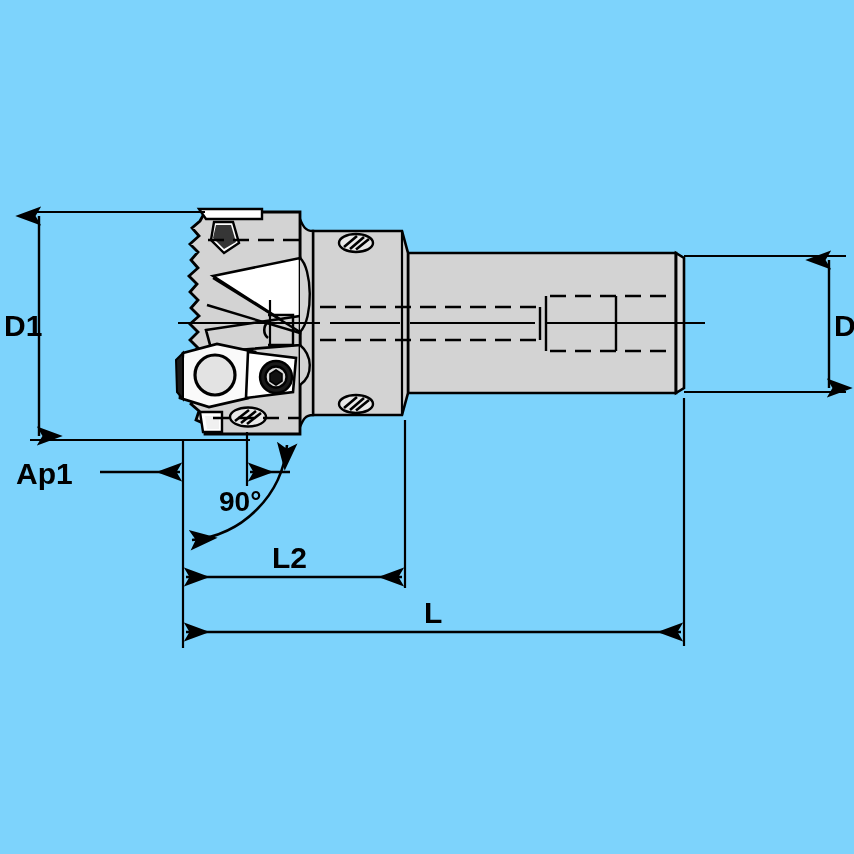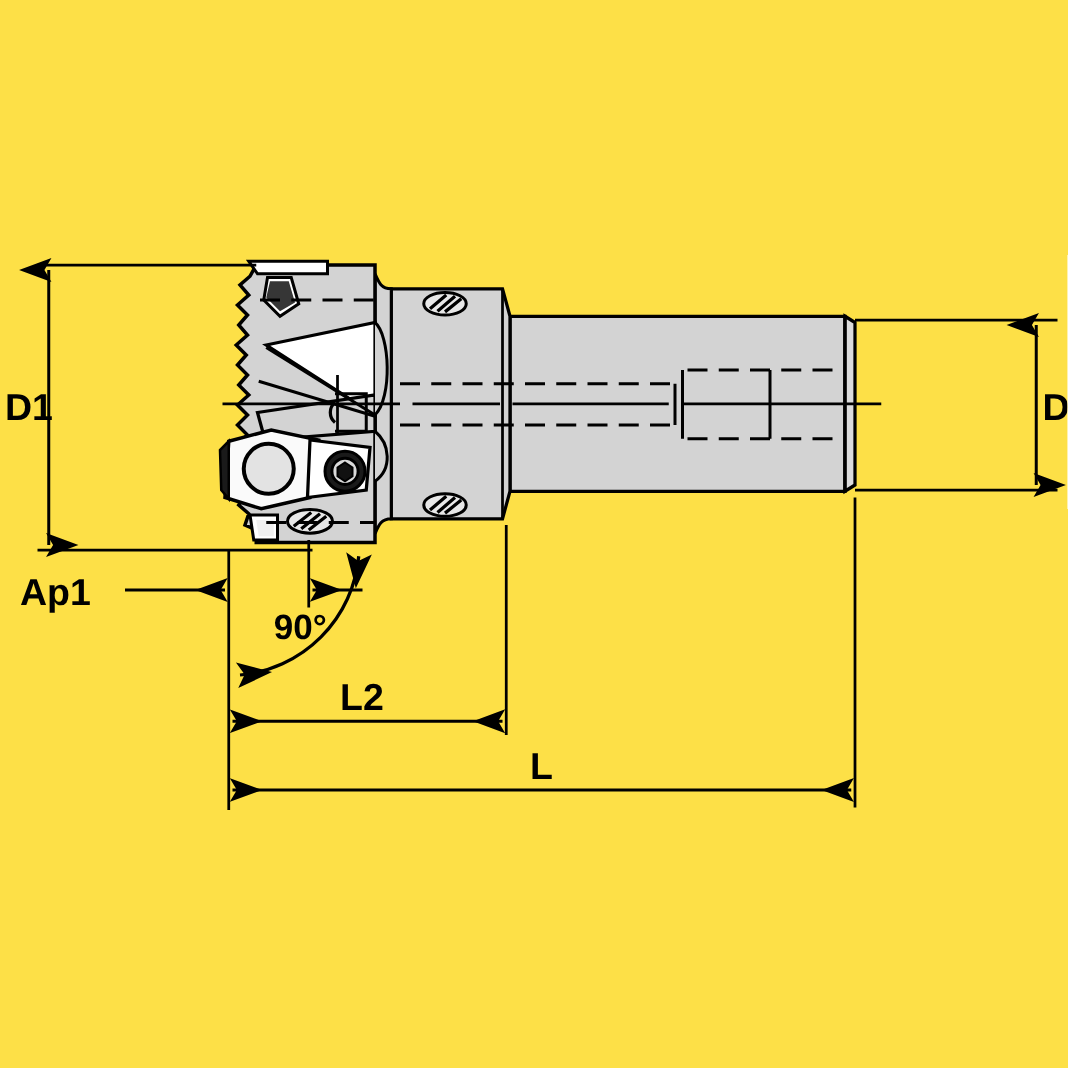--- a/index.html
+++ b/index.html
@@ -1,19 +1,19 @@
 <!DOCTYPE html>
 <html><head>
 <meta charset="utf-8">
 <title>Technical Drawing</title>
 <style>
   html,body{margin:0;padding:0;background:#ffffff;}
   body{width:854px;height:854px;overflow:hidden;
        font-family:"Liberation Sans", sans-serif;}
-  #stage{position:relative;width:854px;height:854px;background:#fde047;}
+  #stage{position:relative;width:854px;height:854px;background:#7dd3fc;}
   #stage svg{display:block;}
   .dimtext{font-family:"Liberation Sans", sans-serif;font-weight:bold;fill:#000;}
 </style>
 </head>
 <body>
 
 <div id="stage">
 <svg width="854" height="854" viewBox="0 0 854 854" shape-rendering="geometricPrecision">
 
   <defs>

